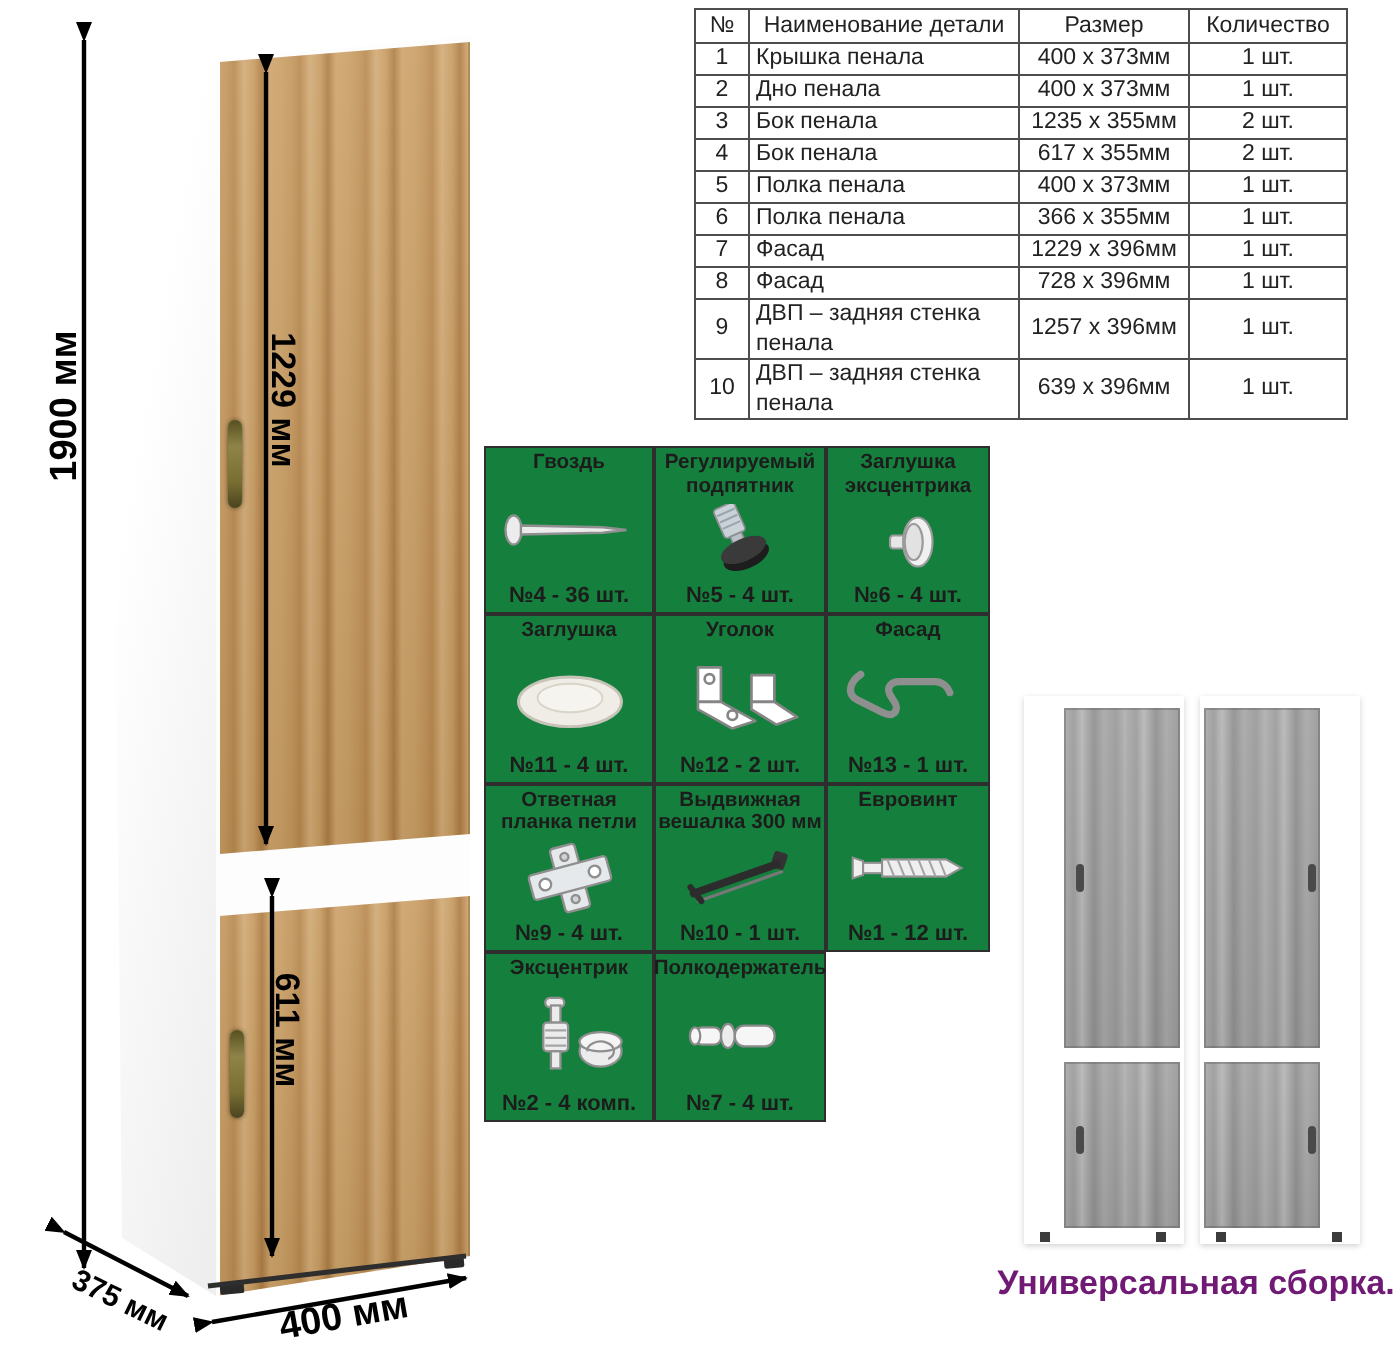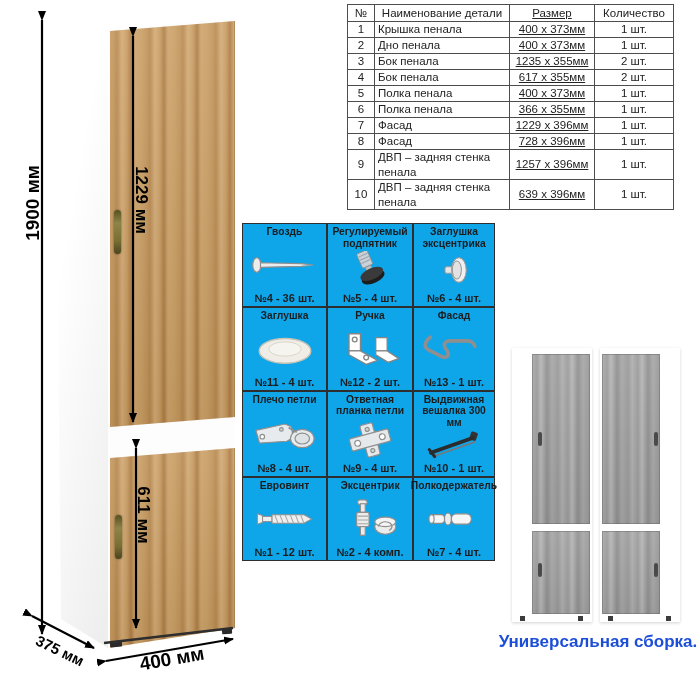--- a/index.html
+++ b/index.html
@@ -50,29 +50,29 @@
   .lab-400{left:124px;top:648px;width:96px;font-size:19px;transform:rotate(-10deg);}
   
   .parts-table{position:absolute;left:347px;top:4px;border-collapse:collapse;
     font-size:11.5px;color:#222;z-index:4;background:#fff;}
   .parts-table th,.parts-table td{
     border:1.4px solid #4d4d4d;padding:0 3px;line-height:14.5px;
     font-weight:normal;vertical-align:middle;}
   .parts-table th{text-align:center;height:16px;}
   .c-num{width:20px;text-align:center;}
   .c-name{width:128px;text-align:left;}
-  .c-size{width:78px;text-align:center;text-decoration:underline;}
+  .c-size{width:78px;text-align:center;}
   .c-qty{width:72px;text-align:center;}
   .parts-table tr{height:16px;}
   
   .hw-grid{position:absolute;left:242px;top:223px;width:253px;height:422px;
     display:grid;grid-template-columns:85px 86px 82px;grid-template-rows:repeat(5,1fr);
     z-index:4;}
   .hw-cell{border:1.3px solid #2e2e2e;display:flex;flex-direction:column;
-    align-items:center;padding:2px 1px 1px;background:#0ea5e9;min-width:0;}
+    align-items:center;padding:2px 1px 1px;background:#15803d;min-width:0;}
   .hw-cell.empty{border:none;background:transparent;}
   .hw-title{font-weight:bold;font-size:10.3px;line-height:11.5px;text-align:center;}
   .hw-icon{flex:1;display:flex;align-items:center;justify-content:center;width:100%;min-height:0;}
   .hw-icon svg{max-height:100%;}
   .hw-qty{font-weight:bold;font-size:11px;line-height:13px;}
   
   .variant{position:absolute;width:80px;height:274px;background:#fff;
     box-shadow:0 1px 3px rgba(0,0,0,.18);z-index:3;}
   .v-left{left:512px;top:348px;}
   .v-right{left:600px;top:348px;}
@@ -87,21 +87,21 @@
   .v-left .graywood{left:20px;}
   .v-right .graywood{left:2px;}
   .g-up{top:6px;height:170px;}
   .g-low{top:183px;height:83px;}
   .g-handle{position:absolute;width:4px;height:14px;background:#4a4a4a;border-radius:2px;}
   .v-left .g-handle{left:26px;}
   .v-right .g-handle{left:54px;}
   .gh-up{top:84px;} .gh-low{top:215px;}
   .v-foot{position:absolute;width:5px;height:5px;background:#3c3c3c;top:268px;}
   .caption{position:absolute;left:496px;top:632px;width:204px;text-align:center;
-    font-size:17px;font-weight:bold;color:#1d4ed8;z-index:4;}
+    font-size:17px;font-weight:bold;color:#701a75;z-index:4;}
 </style>
 </head>
 <body>
 
 <div class="cab">
   <div class="cab-side"></div>
   <div class="cab-front">
     <div class="wood door-upper"></div>
     <div class="wood door-lower"></div>
     <div class="cab-handle h-up"></div>
@@ -254,21 +254,21 @@
     <div class="hw-icon">
       <svg viewBox="0 0 80 44" width="78" height="42">
         <ellipse cx="40" cy="24" rx="27" ry="13" fill="#efede6" stroke="#c7c3b6" stroke-width="1.5"></ellipse>
         <ellipse cx="40" cy="22" rx="17" ry="7.5" fill="#f6f4ee" stroke="#d8d4c8"></ellipse>
         </svg>
     </div>
     <div class="hw-qty">№11 - 4 шт.</div>
   </div>
 
   <div class="hw-cell">
-    <div class="hw-title">Ручка</div>
+    <div class="hw-title">Уголок</div>
     <div class="hw-icon">
       <svg viewBox="0 0 80 44" width="78" height="42">
           <g fill="#fff" stroke="#858585" stroke-width="1.4" stroke-linejoin="round">
         <path d="M18 6 h12 v18 h-12 z"></path>
             <circle cx="24" cy="12" r="2.5"></circle>
         <path d="M18 24 h12 l18 10 l-12 4 l-18 -10 z"></path>
             <circle cx="36" cy="31" r="2.5"></circle>
         <path d="M46 10 h12 v14 h-12 z"></path>
         <path d="M46 24 h12 l12 8 l-11 4 l-13 -8 z"></path>
           </g>
@@ -280,36 +280,20 @@
   <div class="hw-cell">
     <div class="hw-title">Фасад</div>
     <div class="hw-icon">
       <svg viewBox="0 0 80 44" width="78" height="40">
         <path d="M14 9 c-6 4 -8 11 -2 14 l14 7 c6 3 9 -1 7 -5 l-3 -5 c-2 -4 1 -7 5 -7 l20 0 c4 0 7 3 8 6" fill="none" stroke="#8f8f8f" stroke-width="4" stroke-linecap="round" stroke-linejoin="round"></path>
       </svg>
     </div>
     <div class="hw-qty">№13 - 1 шт.</div>
   </div>
 
-  <div class="hw-cell">
-    <div class="hw-title">Плечо петли</div>
-    <div class="hw-icon">
-      <svg viewBox="0 0 80 44" width="78" height="40">
-          <g fill="#e8ebed" stroke="#8f8f8f" stroke-width="1.3">
-        <path d="M8 18 L40 11 L47 14 L49 26 L42 30 L12 32 Z"></path>
-        <circle cx="15" cy="25" r="2.5" fill="#fff"></circle>
-        <circle cx="36" cy="17" r="2" fill="#cfd3d6"></circle>
-        <ellipse cx="59" cy="27" rx="13" ry="10"></ellipse>
-        <ellipse cx="59" cy="27" rx="8" ry="6" fill="#dfe3e5"></ellipse>
-        <path d="M44 15 l9 5" stroke-width="2"></path>
-          </g>
-        </svg>
-    </div>
-    <div class="hw-qty">№8 - 4 шт.</div>
-  </div>
 
   <div class="hw-cell">
     <div class="hw-title">Ответная планка петли</div>
     <div class="hw-icon">
       <svg viewBox="0 0 80 44" width="78" height="40">
           <g transform="rotate(-15 40 22)" fill="#e6e9eb" stroke="#8f8f8f" stroke-width="1.3">
         <rect x="33" y="4" width="14" height="36" rx="2"></rect>
         <rect x="18" y="15" width="44" height="14" rx="2"></rect>
         <circle cx="26" cy="22" r="3.2" fill="#fff"></circle>
         <circle cx="54" cy="22" r="3.2" fill="#fff"></circle>

